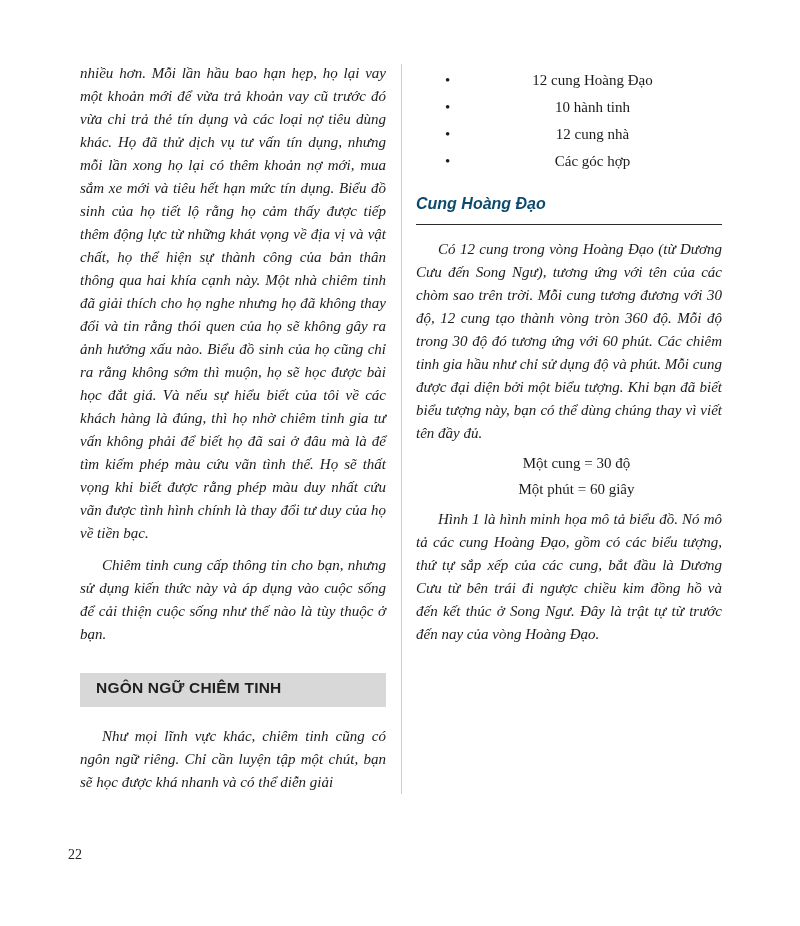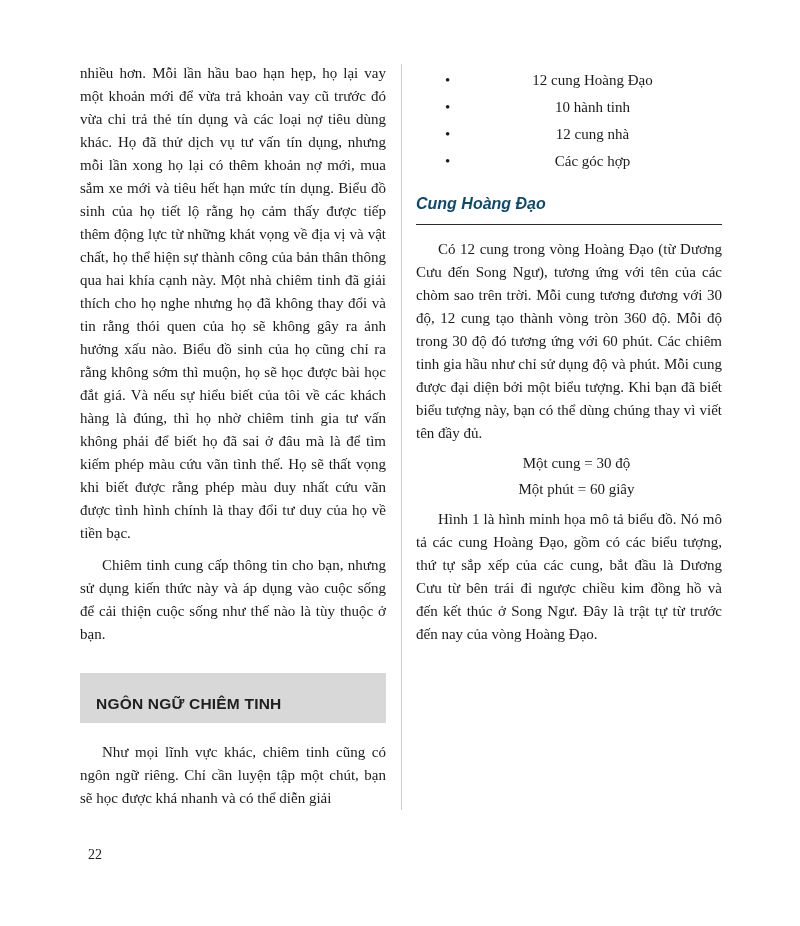--- a/index.html
+++ b/index.html
@@ -22,27 +22,27 @@
     font-size:15px;
     line-height:23px;
     text-align:justify;
   }
   .col-divider {
     width:1px;
     background:#cccccc;
     margin:2px 14px 0 15px;
     align-self:stretch;
   }
-  p.body-par { text-indent:22px; }
+  p.body-par { text-indent:22px;font-style:italic; }
   p.no-indent { text-indent:0; }
   .par-gap { margin-top:9px; }
   .section-bar {
     background:#d8d8d8;
     margin:27px 0 18px 0;
-    padding:19px 12px 8px 16px;
+    padding:3px 12px 8px 16px;
     font-family:"Liberation Sans", sans-serif;
     font-weight:bold;
     font-size:15.5px;
     letter-spacing:0.2px;
     color:#1f1f1f;
     text-align:left;
     text-indent:0;
   }
   ul.bullet-list {
     list-style:none;
@@ -74,21 +74,21 @@
   }
   .eq-group { margin:7px 0 7px 0; text-align:left; }
   .equation {
     text-indent:0;
     padding-left:15px;
     margin:3px 0;
     text-align:center;
   }
   .page-number {
     position:absolute;
-    left:88px;
+    left:68px;
     top:847px;
     font-size:14px;
     color:#222;
   }
 </style>
 </head>
 <body>
 
 <div class="page">
   <div class="columns">

